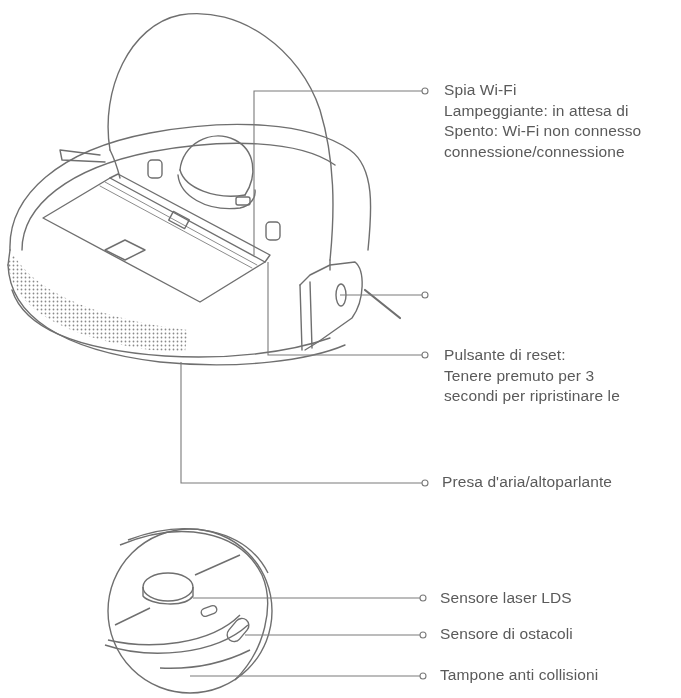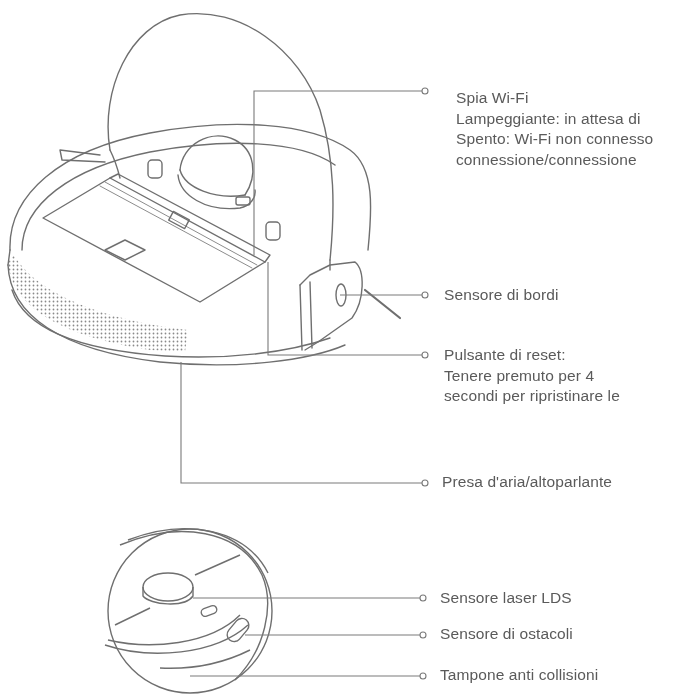--- a/index.html
+++ b/index.html
@@ -121,34 +121,31 @@
       <circle cx="425" cy="91" r="3"></circle>
       <circle cx="425" cy="295" r="3"></circle>
       <circle cx="425" cy="355" r="3"></circle>
       <circle cx="425" cy="483" r="3"></circle>
       <circle cx="423" cy="598" r="3"></circle>
       <circle cx="423" cy="635" r="3"></circle>
       <circle cx="423" cy="676" r="3"></circle>
     </g>
   </svg>
 
-  <div class="label" style="left:456px; top:80px;margin-top:8px;">
+  <div class="label" style="left:444px; top:80px;">
     <span class="line">Spia Wi-Fi</span>
     <span class="line">Lampeggiante: in attesa di</span>
     <span class="line">Spento: Wi-Fi non connesso</span>
     <span class="line">connessione/connessione</span>
   </div>
 
-  <div class="label" style="left:444px; top:285px;">
-    <span class="line">Sensore di bordi</span>
-  </div>
 
   <div class="label" style="left:444px; top:345px;">
     <span class="line">Pulsante di reset:</span>
-    <span class="line">Tenere premuto per 4</span>
+    <span class="line">Tenere premuto per 3</span>
     <span class="line">secondi per ripristinare le</span>
   </div>
 
   <div class="label" style="left:442px; top:472px;">
     <span class="line">Presa d'aria/altoparlante</span>
   </div>
 
   <div class="label" style="left:440px; top:588px;">
     <span class="line">Sensore laser LDS</span>
   </div>

